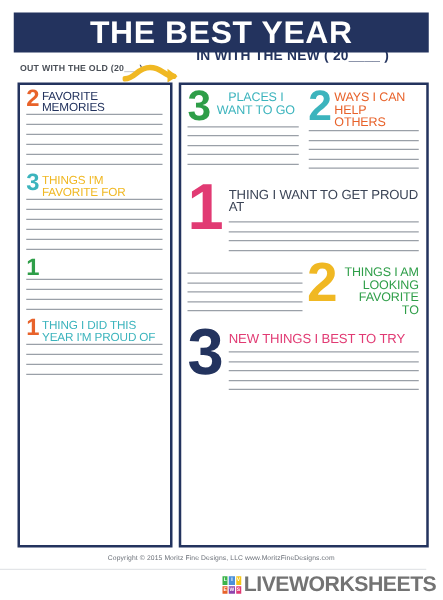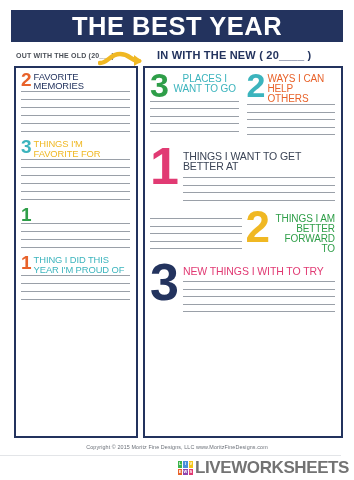--- a/index.html
+++ b/index.html
@@ -24,21 +24,21 @@
     white-space:nowrap;
   }
 
   
   .subhead-left{
     position:absolute;left:16px;top:52px;
     font-size:7px;font-weight:bold;color:#4a4f57;letter-spacing:0.2px;
     white-space:nowrap;
   }
   .subhead-right{
-    position:absolute;left:157px;top:49px;
+    position:absolute;left:157px;top:39px;
     font-size:11px;font-weight:bold;color:#23335e;letter-spacing:0.2px;
     white-space:nowrap;
   }
   .arrow-wrap{position:absolute;left:98px;top:50px;width:50px;height:18px;}
 
   
   .col-left{
     position:absolute;left:14px;top:66px;width:124px;height:372px;
     border:2px solid #23335e;background:#fff;
     box-sizing:border-box;padding:4px 6px 4px 5px;
@@ -228,48 +228,48 @@
           <div class="rule"></div>
           <div class="rule"></div>
           <div class="rule"></div>
         </div>
       </div>
     </div>
 
     <div class="bigrow" style="margin-top:6px;">
       <div class="num c-pink">1</div>
       <div class="body">
-        <div class="lbl" style="color:#3b4456;">THINGS I WANT TO GET BETTER AT</div>
+        <div class="lbl" style="color:#3b4456;">THING I WANT TO GET PROUD AT</div>
         <div class="lines" style="margin-top:6px;">
           <div class="rule"></div>
           <div class="rule"></div>
           <div class="rule"></div>
           <div class="rule"></div>
         </div>
       </div>
     </div>
 
     <div class="rrow" style="margin-top:4px;">
       <div class="lines">
         <div class="rule"></div>
         <div class="rule"></div>
         <div class="rule"></div>
         <div class="rule"></div>
         <div class="rule"></div>
       </div>
       <div class="numwrap">
         <div class="num c-gold">2</div>
-        <div class="lbl c-green" style="width:62px;">THINGS I AM BETTER FORWARD TO</div>
+        <div class="lbl c-green" style="width:62px;">THINGS I AM LOOKING FAVORITE TO</div>
       </div>
     </div>
 
     <div class="brow" style="margin-top:8px;">
       <div class="num c-navy">3</div>
       <div class="body">
-        <div class="lbl c-pink">NEW THINGS I WITH TO TRY</div>
+        <div class="lbl c-pink">NEW THINGS I BEST TO TRY</div>
         <div class="lines" style="margin-top:5px;">
           <div class="rule"></div>
           <div class="rule"></div>
           <div class="rule"></div>
           <div class="rule"></div>
           <div class="rule"></div>
         </div>
       </div>
     </div>
 

